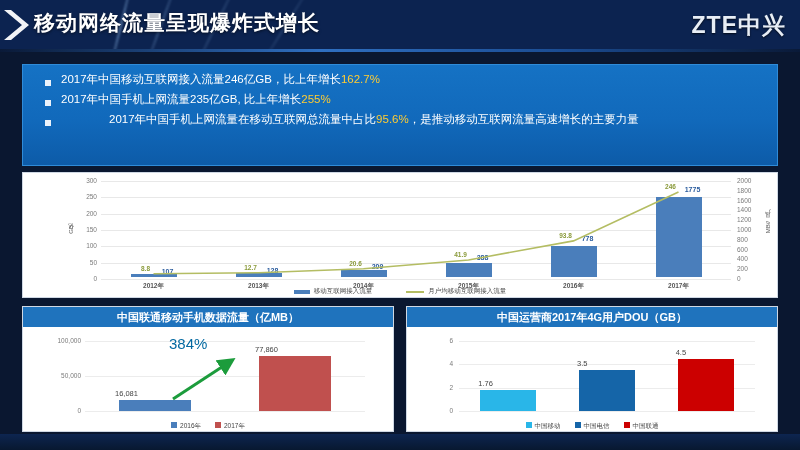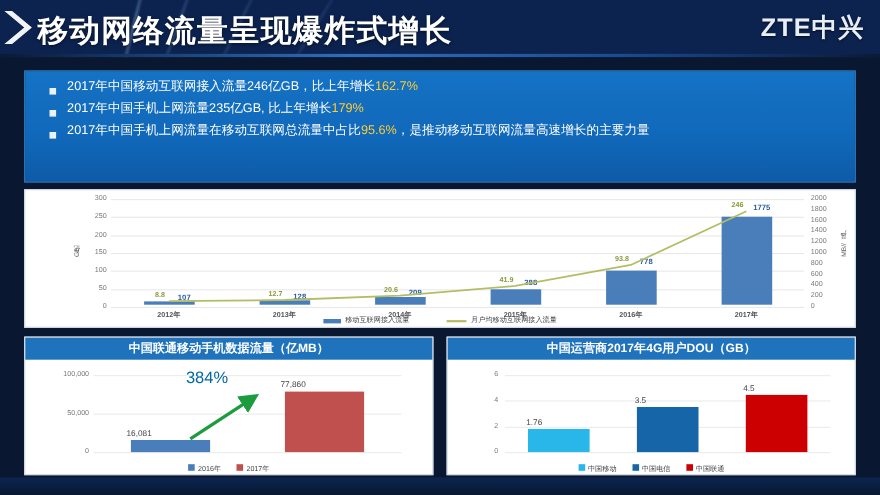--- a/index.html
+++ b/index.html
@@ -21,21 +21,21 @@
     background-color:#0c2350;
     overflow:hidden;
   }
   .hdr-ray {
     position:absolute; top:-40px; width:2px; height:130px;
     background:linear-gradient(180deg,rgba(255,255,255,0),rgba(160,205,255,.55),rgba(255,255,255,0));
     filter:blur(1px);
   }
   .header-title {
     position:absolute; left:34px; top:9px;
-    color:#ffffff; font-size:28px; font-weight:bold; letter-spacing:1px;
+    color:#ffffff; font-size:21px; font-weight:bold; letter-spacing:1px;
     text-shadow:0 1px 3px rgba(0,0,0,.6);
     white-space:nowrap;
   }
   .chev {
     position:absolute; left:2px; top:8px; width:30px; height:34px;
   }
   .zte-logo {
     position:absolute; right:14px; top:10px;
     color:#e8eef6; font-size:23px; font-weight:bold; letter-spacing:1px;
     text-shadow:0 1px 2px rgba(0,0,0,.7);
@@ -47,21 +47,21 @@
   }
 
   
   .bullets {
     position:absolute; left:22px; top:64px; width:756px; height:102px;
     background:linear-gradient(180deg,#1572c4 0%,#1169bb 55%,#0d5ba8 100%);
     border:1px solid #2f8bd8;
     padding:7px 10px 4px 14px;
   }
   .bullet-row { display:flex; align-items:center; margin-bottom:5px; }
-  .bullet-row:last-child { margin-bottom:16px; }
+  .bullet-row:last-child { margin-bottom:16px;gap:48px; }
   .b-mark {
     width:6px; height:6px; background:#eaf2fb; margin:6px 10px 0 8px; flex:0 0 auto;
   }
   .b-text {
     color:#ffffff; font-size:11.5px; line-height:15px; white-space:nowrap;
   }
   .hl { color:#ffcc33; }
 
   
   .main-chart {
@@ -158,21 +158,21 @@
     <div class="hdr-bottom"></div>
   </div>
 
   <div class="bullets" id="bullets">
       <div class="bullet-row">
         <span class="b-mark"></span>
         <div class="b-text"><span>2017年中国移动互联网接入流量246亿GB，比上年增长</span><span class="hl">162.7%</span></div>
       </div>
       <div class="bullet-row">
         <span class="b-mark"></span>
-        <div class="b-text"><span>2017年中国手机上网流量235亿GB, 比上年增长</span><span class="hl">179%</span></div>
+        <div class="b-text"><span>2017年中国手机上网流量235亿GB, 比上年增长</span><span class="hl">255%</span></div>
       </div>
       <div class="bullet-row">
         <span class="b-mark"></span>
         <div class="b-text"><span>2017年中国手机上网流量在移动互联网总流量中占比</span><span class="hl">95.6%</span><span>，是推动移动互联网流量高速增长的主要力量</span></div>
       </div>
     </div>
 
   <div class="main-chart">
     <div class="mc-inner" id="mc-inner">
         <div class="grid-line" style="top: 8px;"></div>

